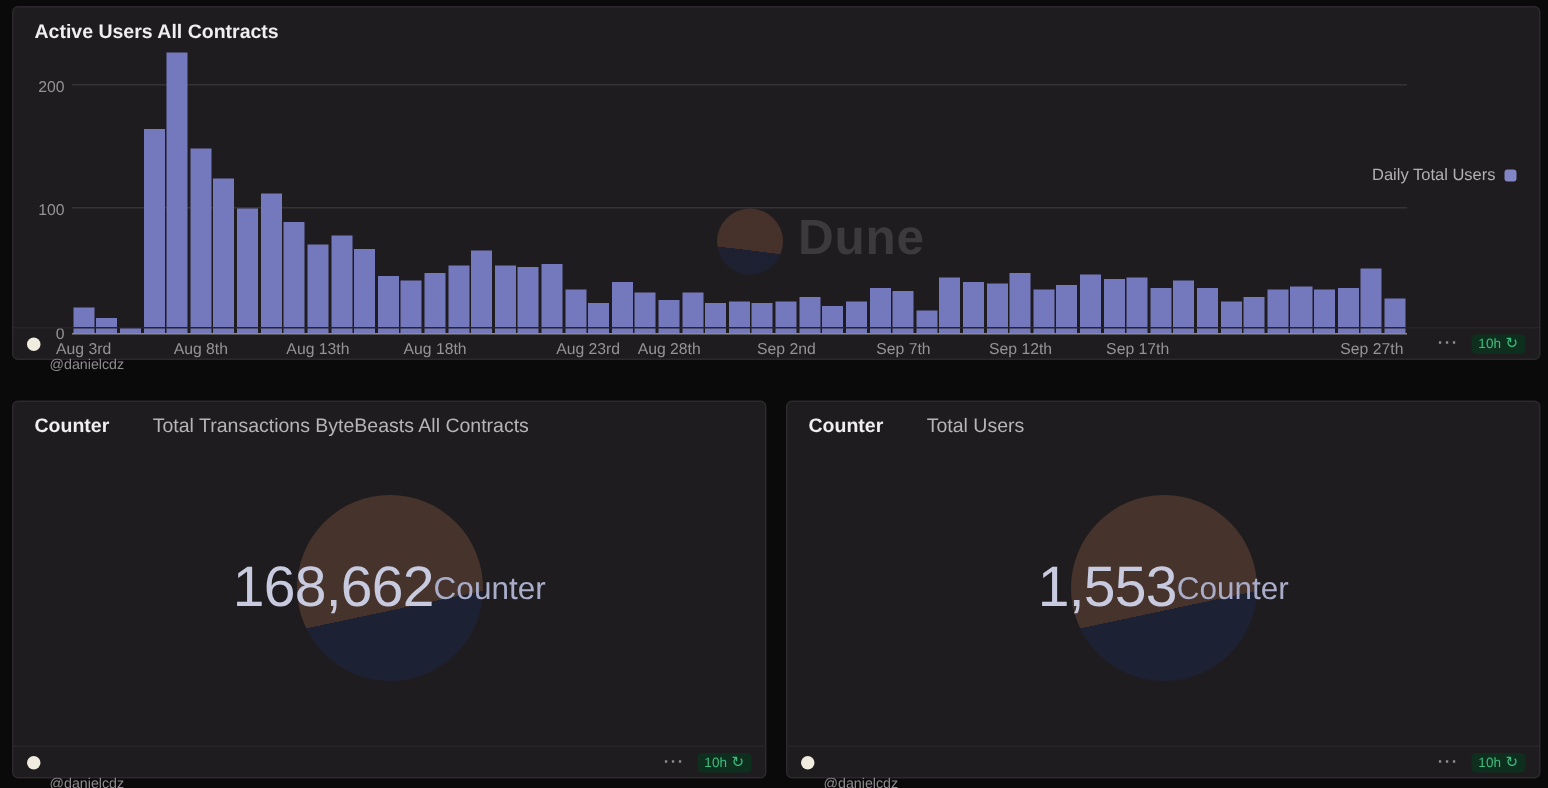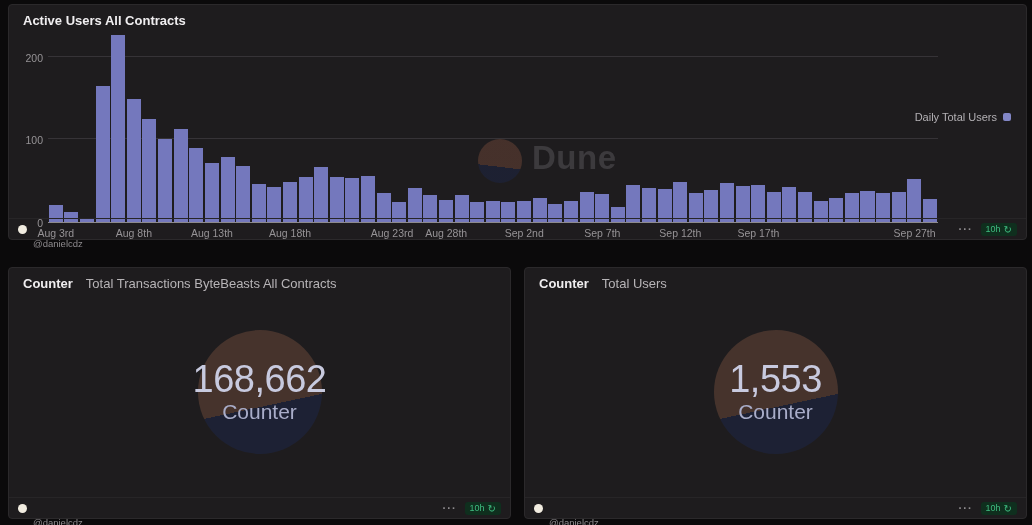--- a/index.html
+++ b/index.html
@@ -5,21 +5,21 @@
   * { margin:0; padding:0; box-sizing:border-box; }
   html,body { width:1032px; height:525px; background:#0b0a0b; font-family:"Liberation Sans", sans-serif; overflow:hidden; }
   .panel { position:absolute; background:#1e1c1e; border:1px solid #2b292b; border-radius:4px; }
   #panel-chart  { left:8px;  top:4px;   width:1019px; height:236px; }
   #panel-count1 { left:8px;  top:267px; width:503px;  height:252px; }
   #panel-count2 { left:524px;top:267px; width:503px;  height:252px; }
 
   .panel-header { display:flex; align-items:center; gap:13px; padding:8px 14px 0 14px; }
   .panel-kind  { font-size:13px; font-weight:bold; color:#f0eef0; }
   .panel-title { font-size:13px; font-weight:bold; color:#f0eef0; }
-  .panel-subtitle { font-size:13px; color:#b7b4b7; }
+  .panel-subtitle { font-size:13px; color:#b7b4b7;margin-left:16px; }
 
   
   .plot { position:absolute; left:39px; top:28px; width:890px; height:190px;
           border-bottom:1px solid #8d8a8d; }
   .gridline { position:absolute; left:0; right:0; height:1px; background:#363337; }
   .bars { position:absolute; left:0; right:0; bottom:0; top:0; display:flex; align-items:flex-end; }
   .bar { flex:1 1 0; margin:0 0.8px; background:#7478bd; }
   .y-axis { position:absolute; left:0; top:28px; width:34px; height:190px; }
   .y-tick { position:absolute; right:0; transform:translateY(50%); font-size:10.5px; color:#969396; }
   .x-axis { position:absolute; left:39px; top:222px; width:890px; height:13px; }
@@ -31,21 +31,21 @@
   
   .watermark { position:absolute; left:430px; top:106px; display:flex; align-items:flex-start; gap:10px; pointer-events:none; }
   .watermark-circle { width:44px; height:44px; border-radius:50%;
       background:linear-gradient(187deg,#4a332c 0%, #4a332c 62%, #1d2134 62%, #1d2134 100%); opacity:0.9; }
   .watermark-text { font-size:33px; font-weight:600; color:rgba(125,122,128,0.32); letter-spacing:0.5px; }
 
   
   .counter-circle { position:absolute; left:50%; top:62px; transform:translateX(-50%);
       width:124px; height:124px; border-radius:50%;
       background:linear-gradient(168deg,#46332c 0%, #46332c 60%, #1d2134 60%, #1d2134 100%);
-      display:flex; flex-direction:column; align-items:center; justify-content:center; }
+      display:flex; flex-direction:row; align-items:center; justify-content:center; }
   .counter-value { font-size:38px; font-weight:500; color:#c8cadf; letter-spacing:-0.5px; line-height:1.0; }
   .counter-caption { font-size:21px; color:#a9adc9; margin-top:2px; }
 
   
   .panel-footer { position:absolute; left:0; right:0; bottom:0; height:21px;
       border-top:1px solid #272527; display:flex; align-items:center; padding:0 9px; }
   .avatar { width:9px; height:9px; border-radius:50%; background:#f1ece0; margin-right:6px; }
   .author { font-size:9.5px; color:#8f8c8f;margin-top:28px; }
   .footer-right { margin-left:auto; display:flex; align-items:center; gap:8px; }
   .more-btn { font-size:11px; color:#8f8c8f; font-weight:bold; letter-spacing:1px; cursor:pointer; line-height:10px; }

